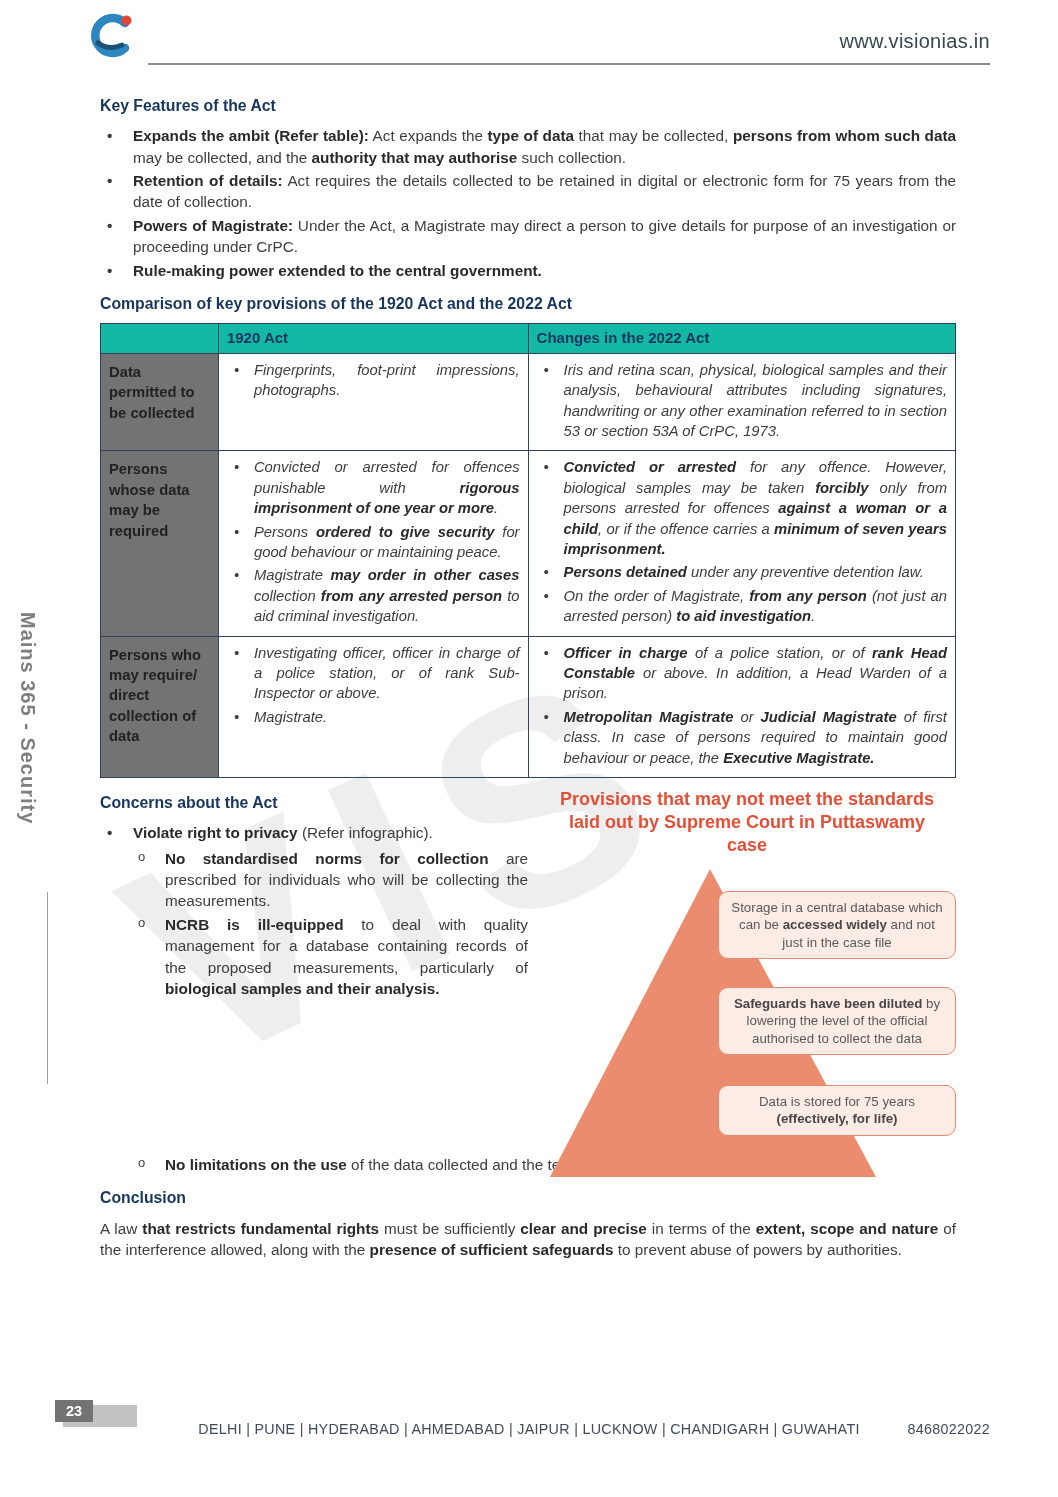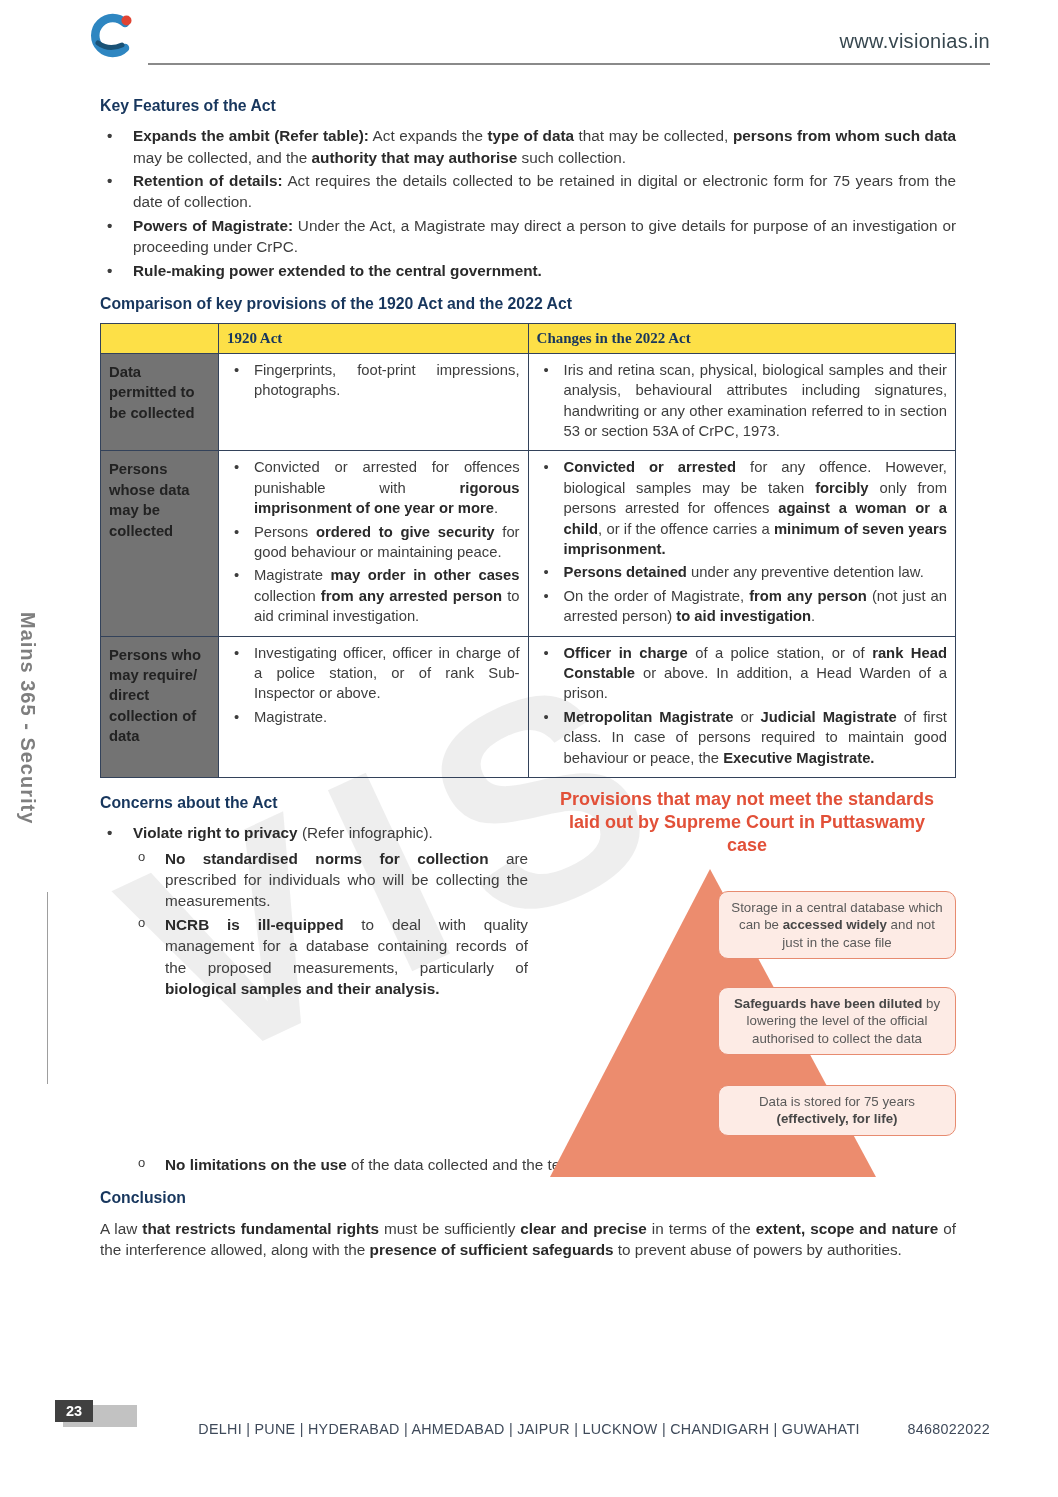--- a/index.html
+++ b/index.html
@@ -72,28 +72,28 @@
   table.cmp {
     width: 100%; border-collapse: collapse;
     margin: 4px 0 14px 0;
     font-size: 14.8px; line-height: 1.38;
   }
   .cmp th, .cmp td {
     border: 1px solid #33425a; vertical-align: top;
     padding: 4px 8px; text-align: left;
   }
   .cmp th {
-    background: #fde047; color: #17365d; font-weight: 700; font-size: 15px; font-family: Liberation Serif, serif;
+    background: #14b8a6; color: #17365d; font-weight: 700; font-size: 15px;
   }
   .cmp td.lbl {
     background: #737373; font-weight: 700; color: #222222;
     text-align: left; padding-top: 8px;
   }
   ul.tb { list-style: none; padding: 2px 0 2px 27px; }
-  ul.tb > li { position: relative; margin-bottom: 3px; text-align: justify; }
+  ul.tb > li { position: relative; margin-bottom: 3px; text-align: justify; font-style: italic; }
   ul.tb > li::before { content: "\2022"; position: absolute; left: -20px; }
 
   
   .concerns { position: relative; min-height: 360px; }
   .concerns-left { width: 428px; }
   .infographic { position: absolute; top: -4px; right: 0; width: 418px; z-index: 1; }
   .ig-title {
     font-size: 18px; font-weight: 700; color: #e25038;
     text-align: center; line-height: 1.28; margin-bottom: 6px; padding: 0 14px;
   }
@@ -114,21 +114,21 @@
   .para { margin-bottom: 8px; }
 
   
   .pageno-wrap { position: absolute; left: 55px; top: 1400px; z-index: 2; height: 30px; }
   .pageno-tail {
     position: absolute; left: 8px; top: 5px; width: 74px; height: 22px;
     background: #c2c2c2;
   }
   .pageno {
     position: relative; display: inline-block; z-index: 2;
-    background: #404040; color: #ffffff;
+    background: #737373; color: #ffffff;
     font-weight: 700; font-size: 14.5px; padding: 3px 11px;
   }
   .footer {
     position: absolute; left: 0; right: 0; top: 1421px;
     text-align: center; font-size: 14.3px; color: #3f4a5a;
     letter-spacing: .3px; z-index: 1;
   }
   .footer .phone { position: absolute; right: 68px; top: 0; }
 </style>
 </head>
@@ -183,21 +183,21 @@
                 <li>Fingerprints, foot-print impressions, photographs.</li>
               </ul>
             </td>
           <td>
               <ul class="tb">
                 <li>Iris and retina scan, physical, biological samples and their analysis, behavioural attributes including signatures, handwriting or any other examination referred to in section 53 or section 53A of CrPC, 1973.</li>
               </ul>
             </td>
         </tr>
         <tr>
-          <td class="lbl">Persons whose data may be collected</td>
+          <td class="lbl">Persons whose data may be required</td>
           <td>
               <ul class="tb">
                 <li>Convicted or arrested for offences punishable with <b>rigorous imprisonment of one year or more</b>.</li>
                 <li>Persons <b>ordered to give security</b> for good behaviour or maintaining peace.</li>
                 <li>Magistrate <b>may order in other cases</b> collection <b>from any arrested person</b> to aid criminal investigation.</li>
               </ul>
             </td>
           <td>
               <ul class="tb">
                 <li><b>Convicted or arrested</b> for any offence. However, biological samples may be taken <b>forcibly</b> only from persons arrested for offences <b>against a woman or a child</b>, or if the offence carries a <b>minimum of seven years imprisonment.</b></li>

